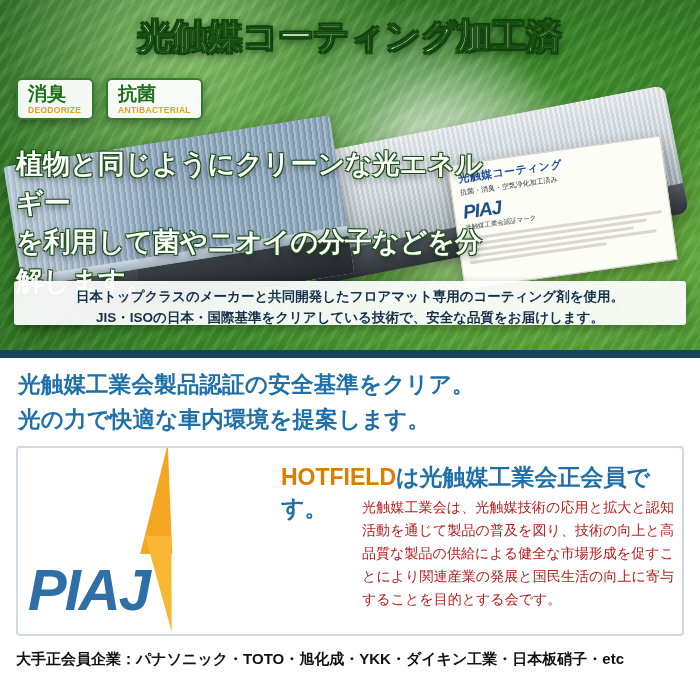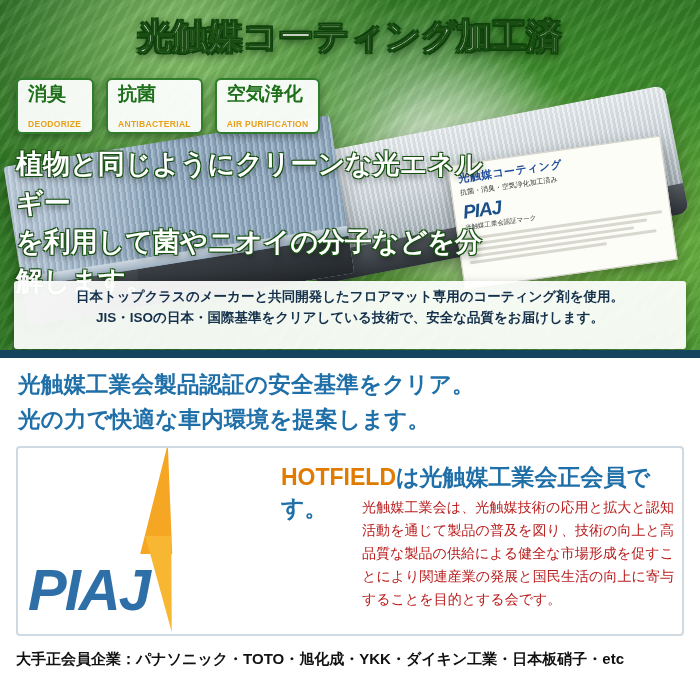--- a/index.html
+++ b/index.html
@@ -120,37 +120,37 @@
   .badge{
     background: rgba(255,255,255,.94);
     border: 2px solid #2f7d2a;
     border-radius: 6px;
     padding: 4px 10px 3px 10px;
     text-align:left;
     box-shadow: 0 3px 8px rgba(0,0,0,.35);
     min-width: 78px;
   }
   .badge .jp{ font-size:19px; font-weight:bold; color:#1d6f1a; line-height:1.1; }
-  .badge .en{ font-size:8.5px; font-weight:bold; color:#e8a01a; letter-spacing:.3px; margin-top:14px;}
+  .badge .en{ font-size:8.5px; font-weight:bold; color:#e8a01a; letter-spacing:.3px; margin-top:0;}
 
   
   .gtext{
     position:absolute; left:16px; top:145px; width:470px;
     color:#ffffff; font-weight:bold; font-size:27px; line-height:1.45;
     text-shadow: 1px 1px 0 #15500f, -1px 1px 0 #15500f, 1px -1px 0 #15500f, -1px -1px 0 #15500f, 0 3px 7px rgba(0,0,0,.55);
   }
   .gnote{
     position:absolute; left:16px; top:216px;
     color:#ffffff; font-size:12px; font-weight:bold;
     text-shadow: 1px 1px 2px rgba(0,0,0,.8);
   }
 
   
   .notebox{
-    position:absolute; left:14px; top:281px; width:672px; height:68px;
+    position:absolute; left:14px; top:281px; width:672px; height:44px;
     background: rgba(255,255,255,.93);
     border-radius:3px;
     box-shadow: 0 3px 10px rgba(0,0,0,.3);
     padding:6px 10px;
     color:#14304a; font-size:13.5px; font-weight:bold; line-height:1.52;
     text-align:center;
   }
 
   
   .divider{
@@ -259,24 +259,20 @@
 
     <div class="badges">
       <div class="badge">
         <div class="jp">消臭</div>
         <div class="en">DEODORIZE</div>
       </div>
       <div class="badge">
         <div class="jp">抗菌</div>
         <div class="en">ANTIBACTERIAL</div>
       </div>
-      <div class="badge">
-        <div class="jp">空気浄化</div>
-        <div class="en">AIR PURIFICATION</div>
-      </div>
     </div>
 
     <div class="gtext">
       <div>植物と同じようにクリーンな光エネルギー</div>
       <div>を利用して菌やニオイの分子などを分解します。</div>
     </div>
 
 
     <div class="notebox">
       <div>日本トップクラスのメーカーと共同開発したフロアマット専用のコーティング剤を使用。</div>

